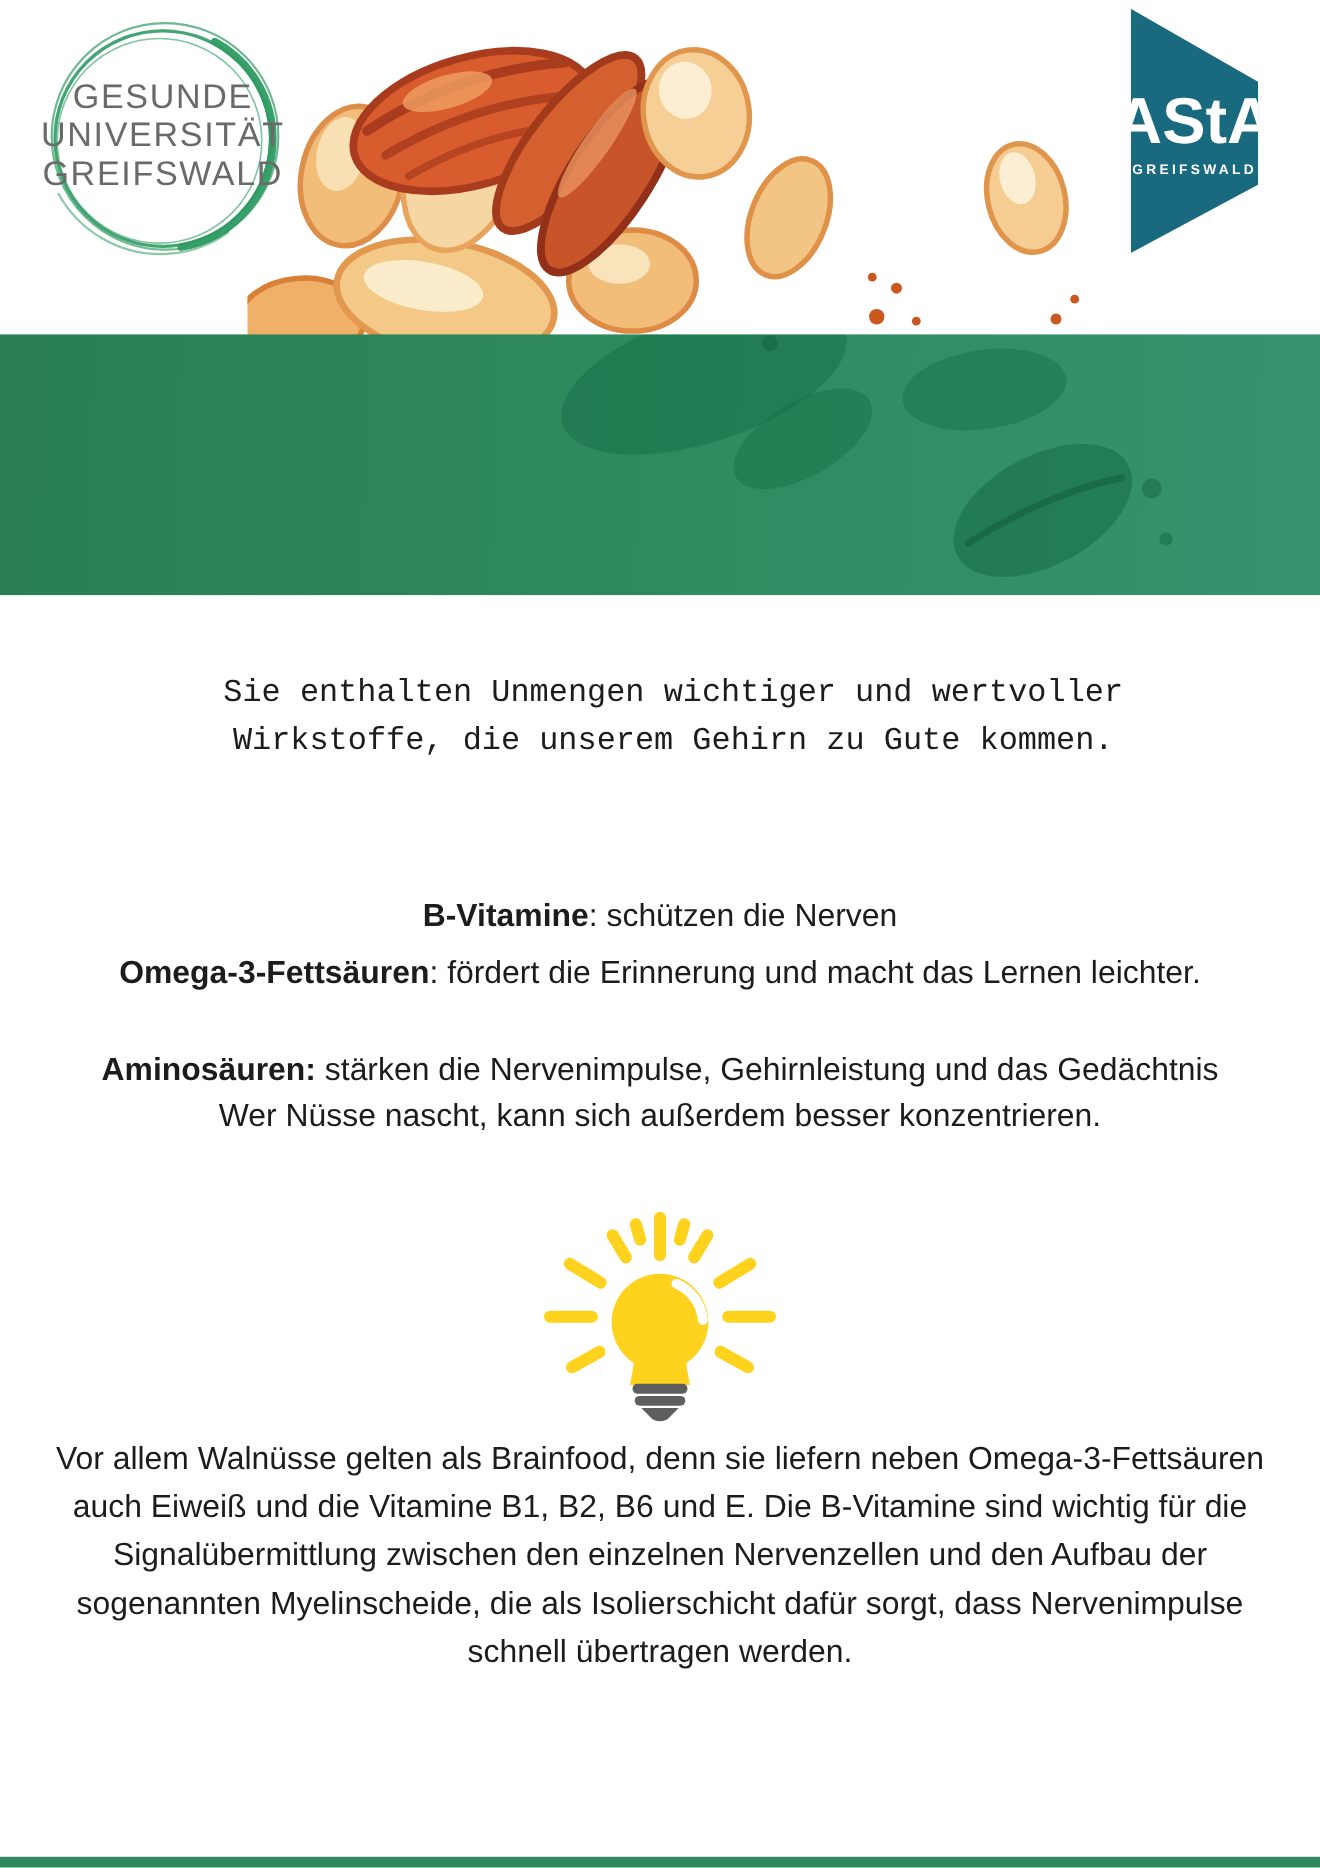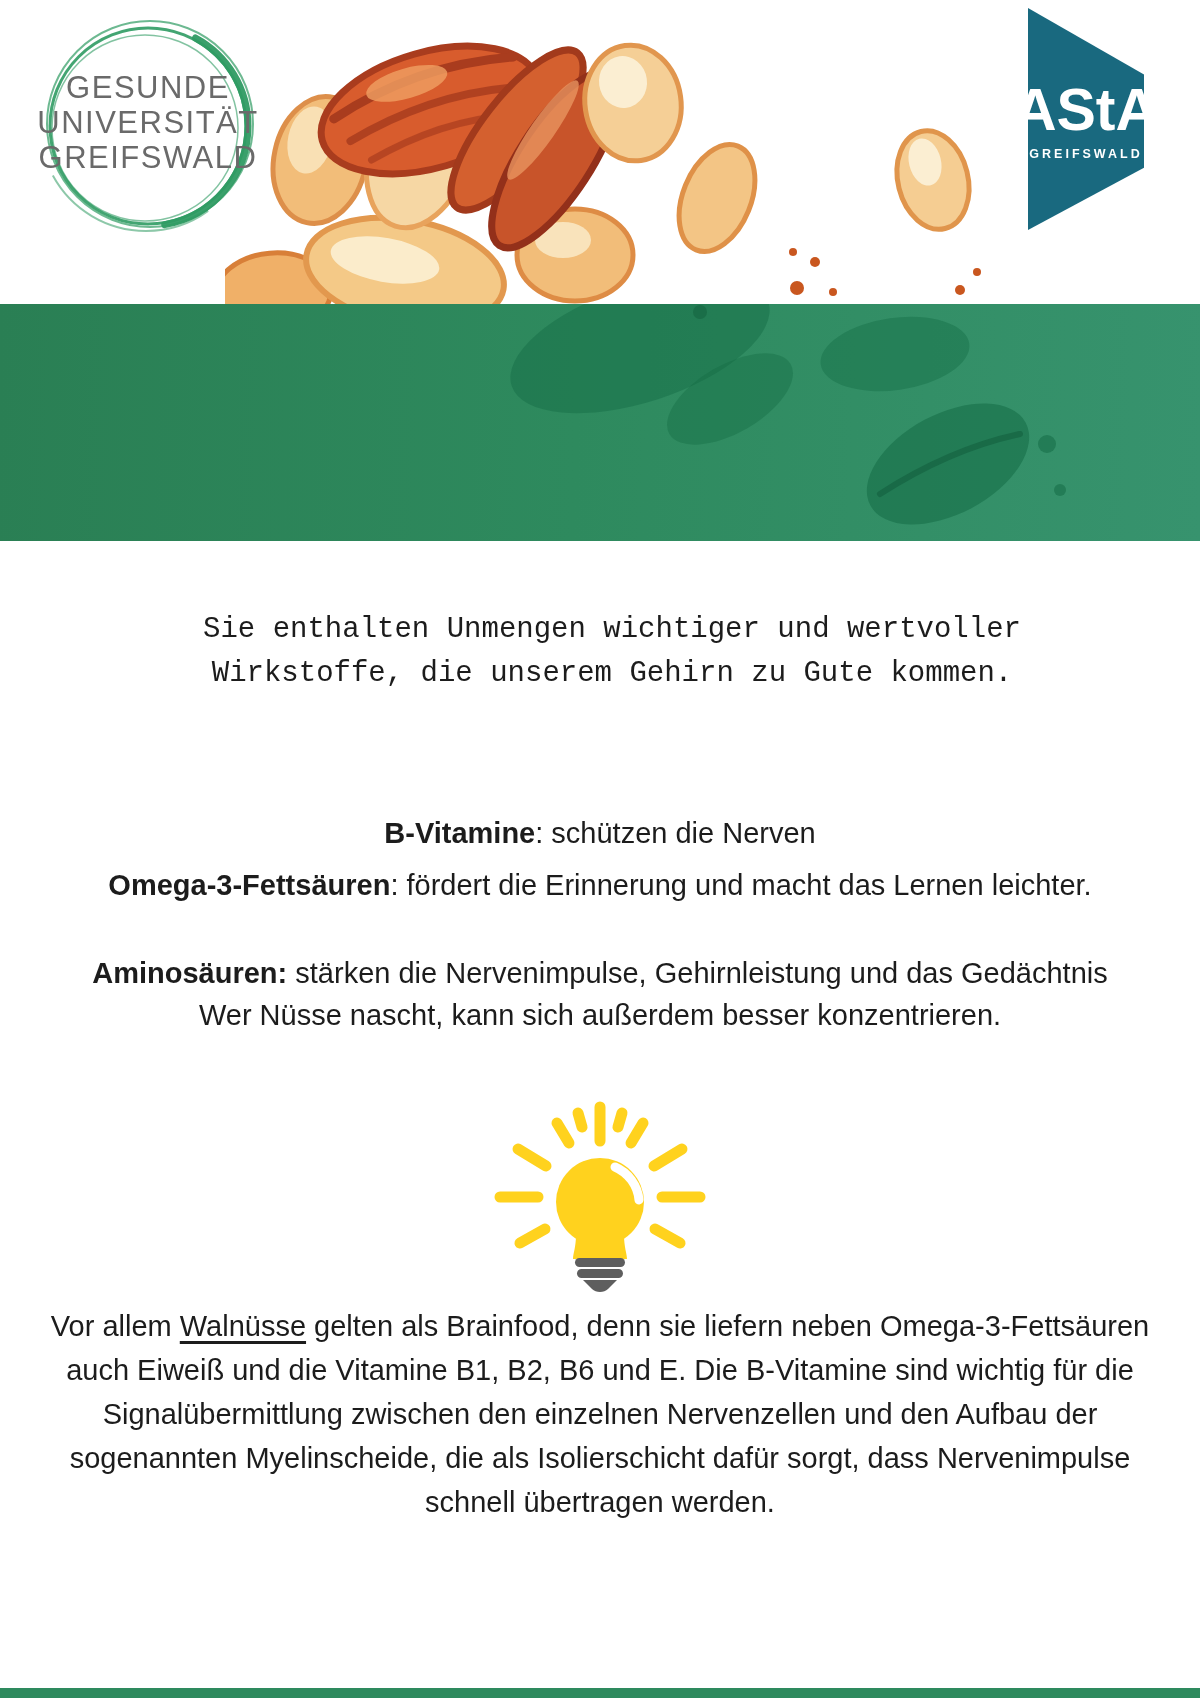--- a/index.html
+++ b/index.html
@@ -34,21 +34,21 @@
         text-align:center;font-size:29px;line-height:42px;}
   .fact1{top:784px;margin-top:28px;}
   .fact2{top:864px;}
   .fact3{top:952px;}
   .b{font-weight:bold;}
 
   .bulb{position:absolute;left:455px;top:1097px;}
 
   .tip{position:absolute;left:50%;transform:translateX(-50%);top:1304px;width:1100px;margin:0;
        text-align:center;font-size:29px;line-height:44px;}
-  .u{text-decoration:underline;text-decoration-thickness:2.5px;text-underline-offset:5px;}
+  .u{text-decoration-thickness:2.5px;text-underline-offset:5px;}
 
   .bottom-bar{position:absolute;left:0;bottom:0;width:1200px;height:10px;background:#2e8a5e;}
 </style>
 </head>
 <body>
 
 <div class="page">
 
   <div class="org-logo">
     <svg class="org-ring" width="240" height="242" viewBox="0 0 240 242">

